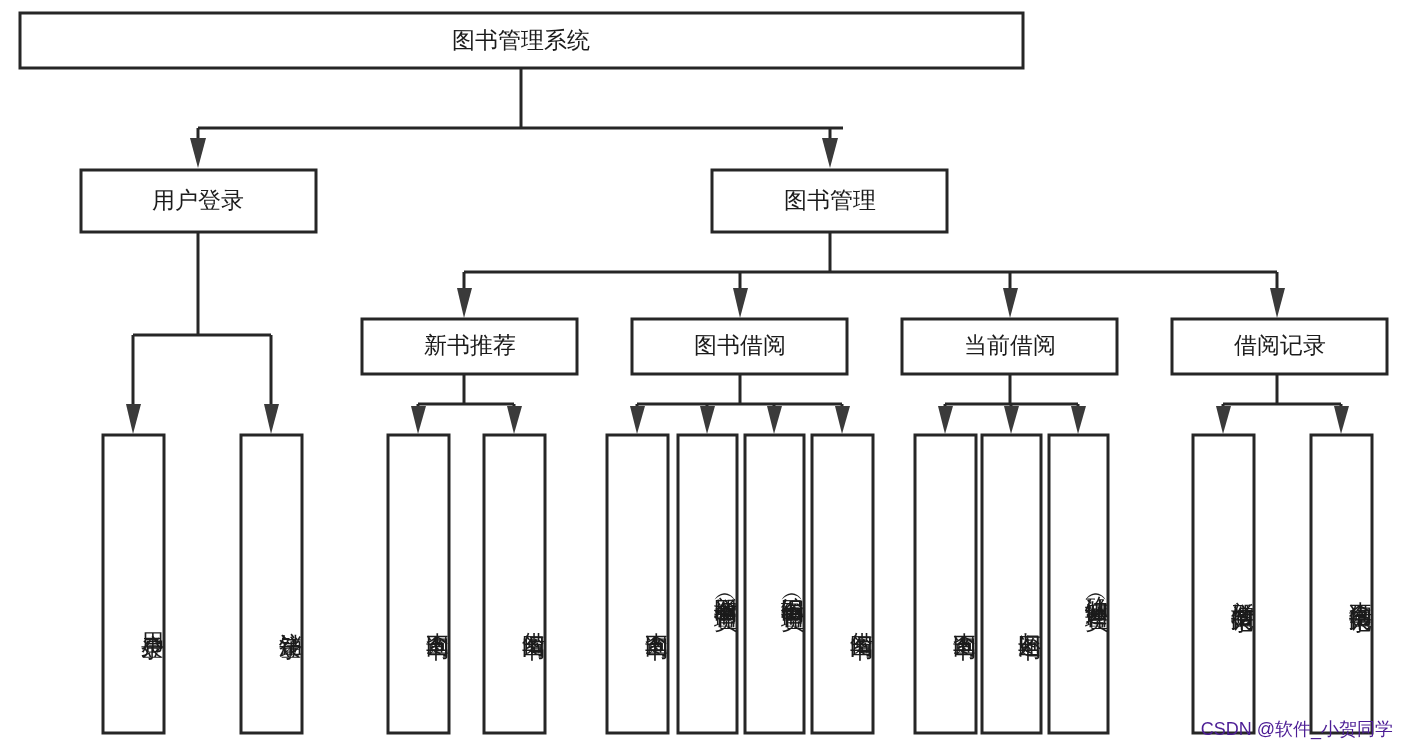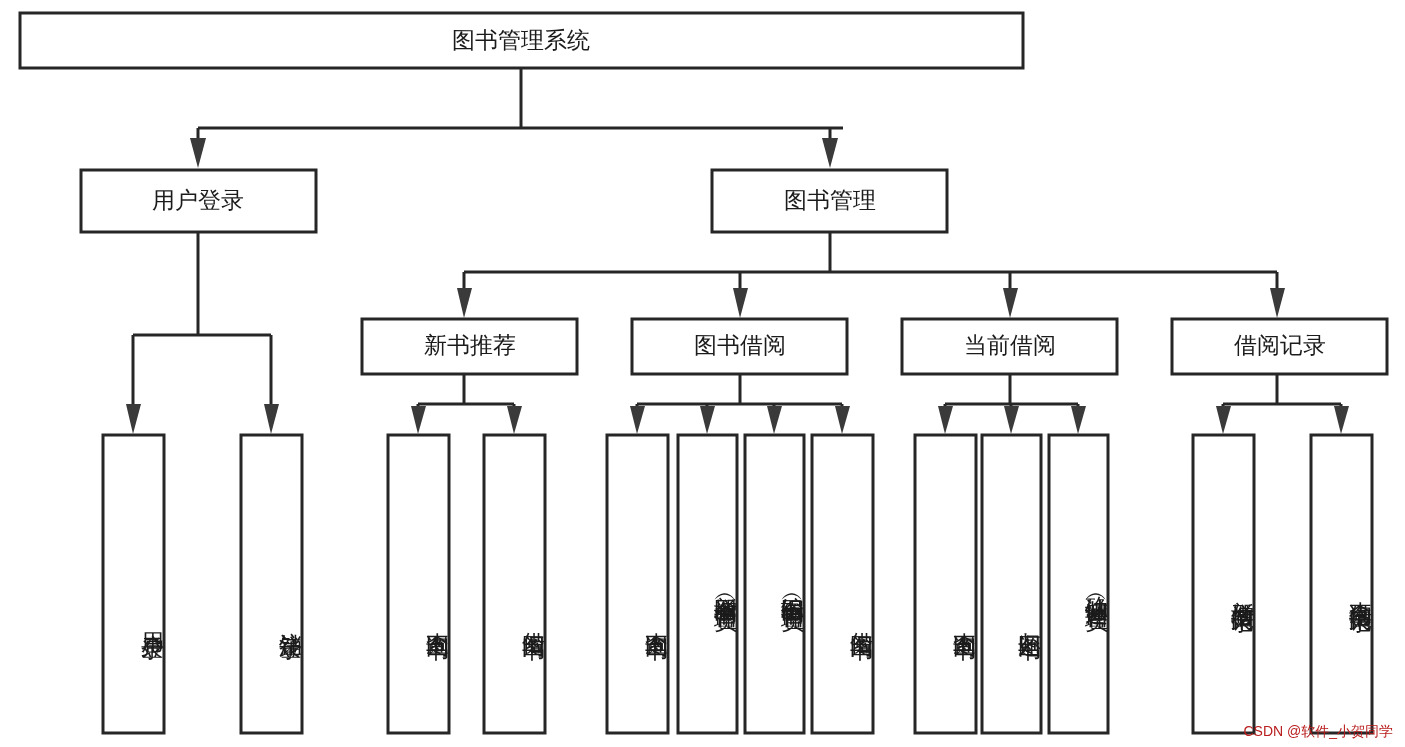--- a/index.html
+++ b/index.html
@@ -62,22 +62,22 @@
     align-items: flex-start;
     justify-content: center;
     white-space: nowrap;
     user-select: none;
   }
   .watermark {
     position: absolute;
     right: 12px;
     bottom: 6px;
     font-family: "Liberation Sans", "DejaVu Sans", sans-serif;
-    font-size: 14px;
-    color: #b91c1c;
+    font-size: 18px;
+    color: #4c1d95;
     white-space: nowrap;
     user-select: none;
     margin-top: 36px;
   }
 </style>
 </head>
 <body>
 
 <div id="diagram-root">
 

